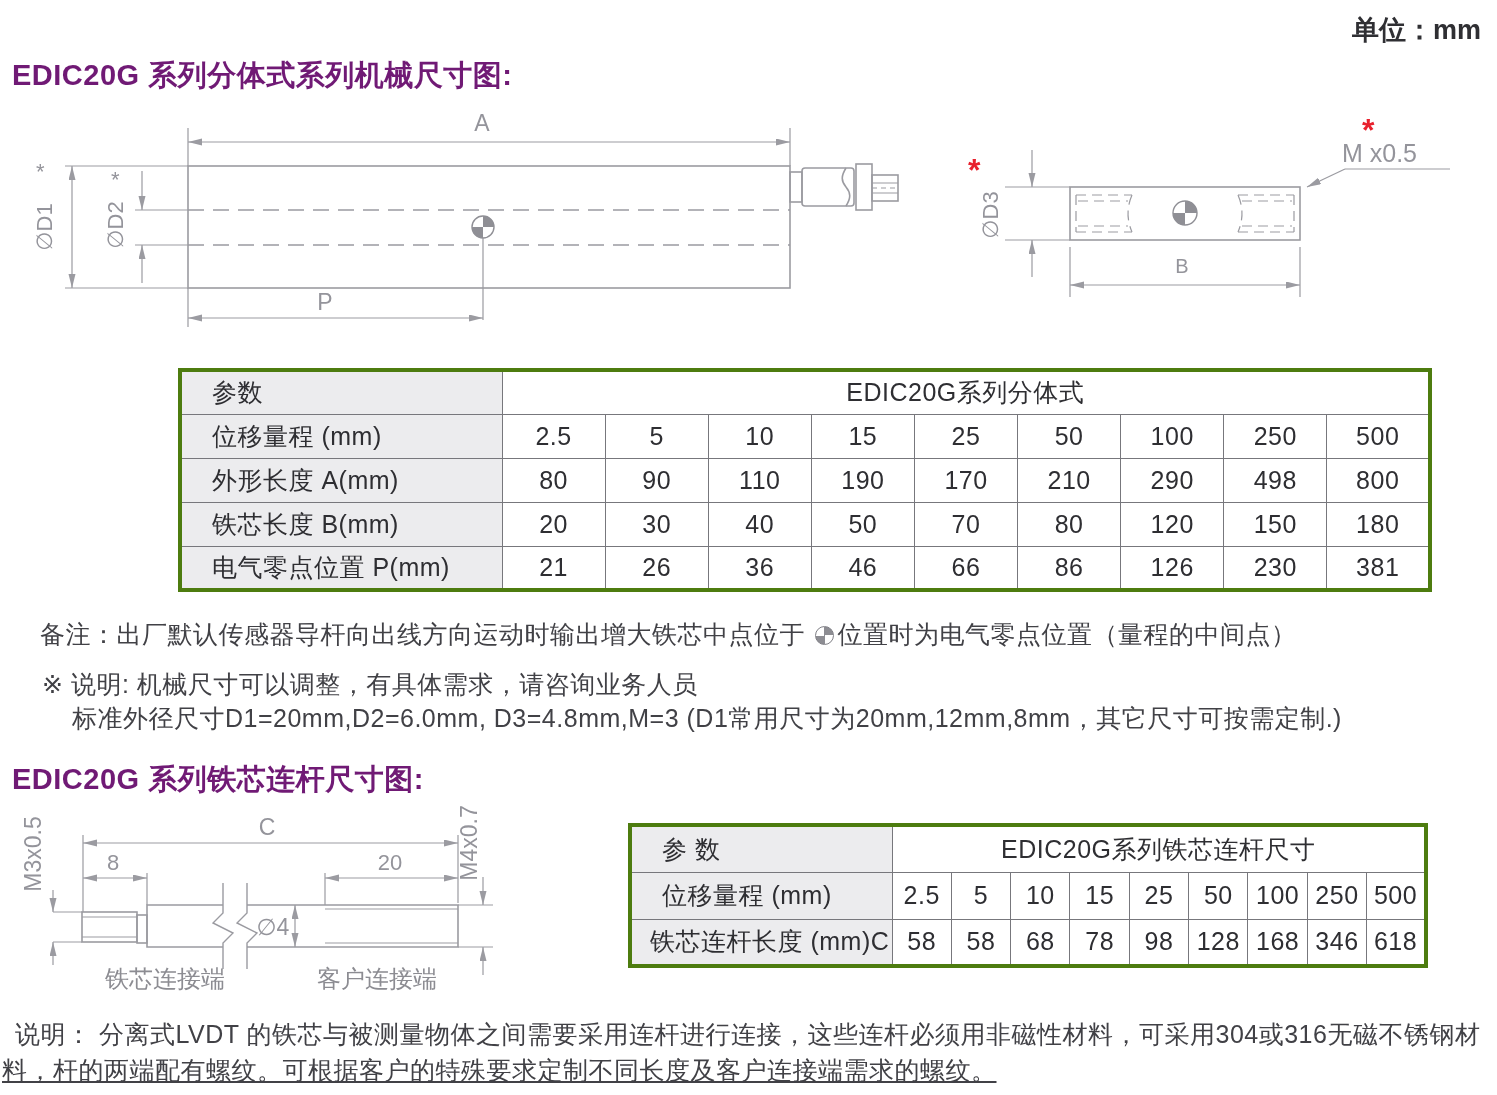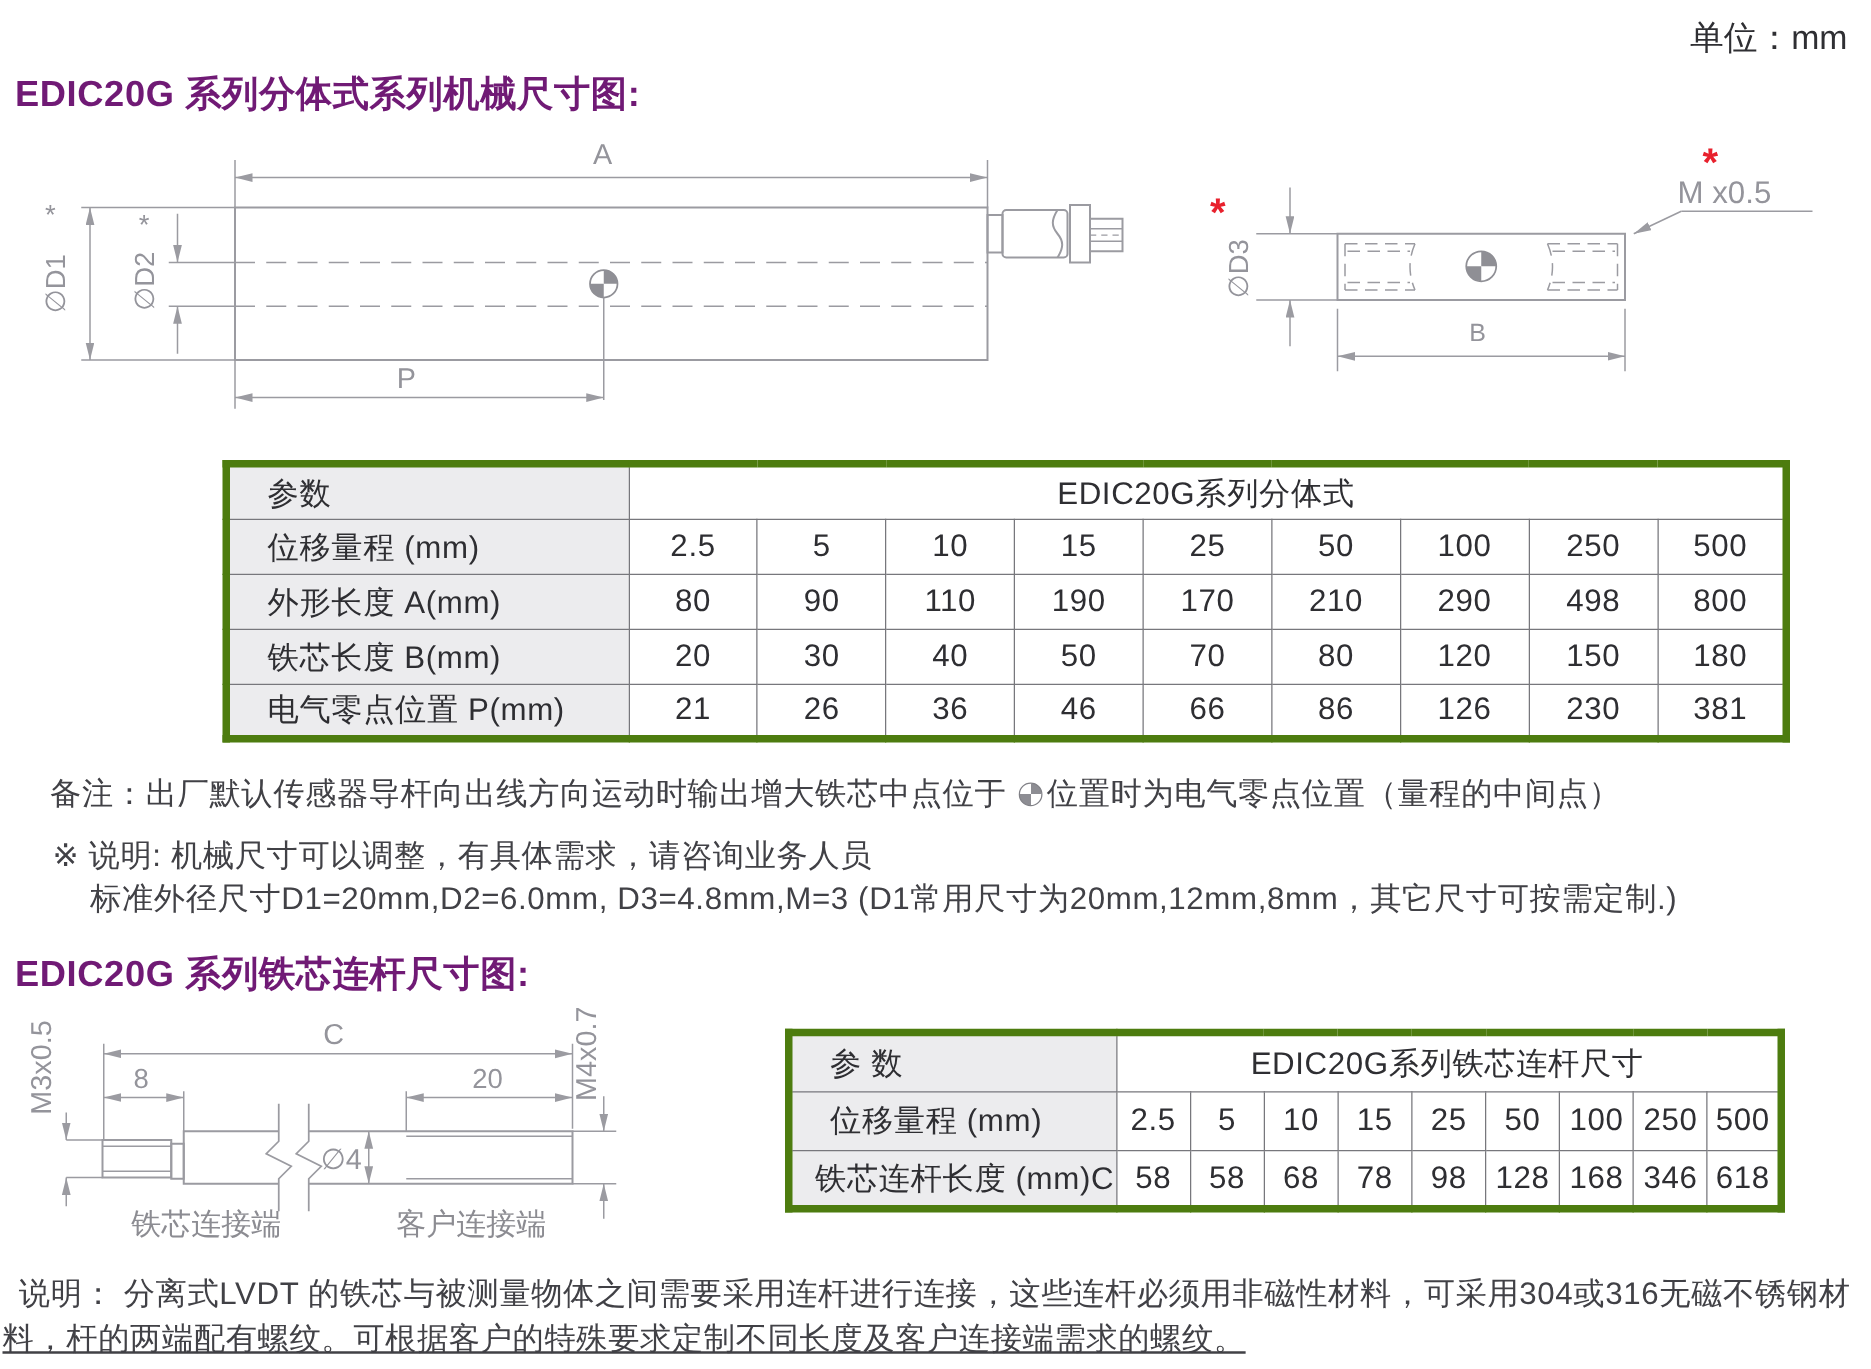--- a/index.html
+++ b/index.html
@@ -2,28 +2,28 @@
 <html><head>
 <meta charset="utf-8">
 <style>
   html,body{margin:0;padding:0;}
   body{
     width:1497px;height:1095px;position:relative;overflow:hidden;background:#fff;
     font-family:"Liberation Sans","DejaVu Sans",sans-serif;color:#3a3a3e;
   }
   .abs{position:absolute;}
   .title{font-size:29px;font-weight:600;color:#701a75;letter-spacing:0.5px;}
-  .unit{font-size:27px;font-weight:400;color:#2f2f33;}
+  .unit{font-size:27px;font-weight:700;color:#2f2f33;}
   .note{font-size:25px;color:#414146;font-weight:500;letter-spacing:0.5px;}
   .centroid{
     display:inline-block;width:17px;height:17px;border-radius:50%;
     border:1px solid #808086;margin:0 3px;vertical-align:-2px;
     background:conic-gradient(#8d8d93 0 25%, #ffffff 25% 50%, #8d8d93 50% 75%, #ffffff 75% 100%);
   }
-  table.dim-table{border-collapse:collapse;table-layout:fixed;background:#fff;border:6px solid #4d7c0f;}
+  table.dim-table{border-collapse:collapse;table-layout:fixed;background:#fff;border:4px solid #4d7c0f;}
   table.dim-table td{
     border:1px solid #77777c;font-size:25px;color:#2e2e32;text-align:center;
     vertical-align:middle;padding:0;font-weight:500;letter-spacing:0.5px;
   }
   table.dim-table td.param{background:#ececee;text-align:left;padding-left:30px;}
   table.t1 tr{height:44px;}
   table.t2 tr{height:47px;margin-left:24px;}
   svg text{font-family:"Liberation Sans","DejaVu Sans",sans-serif;}
   .dimtxt{fill:#94949b;}
   .red{fill:#e8212d;font-weight:bold;}

